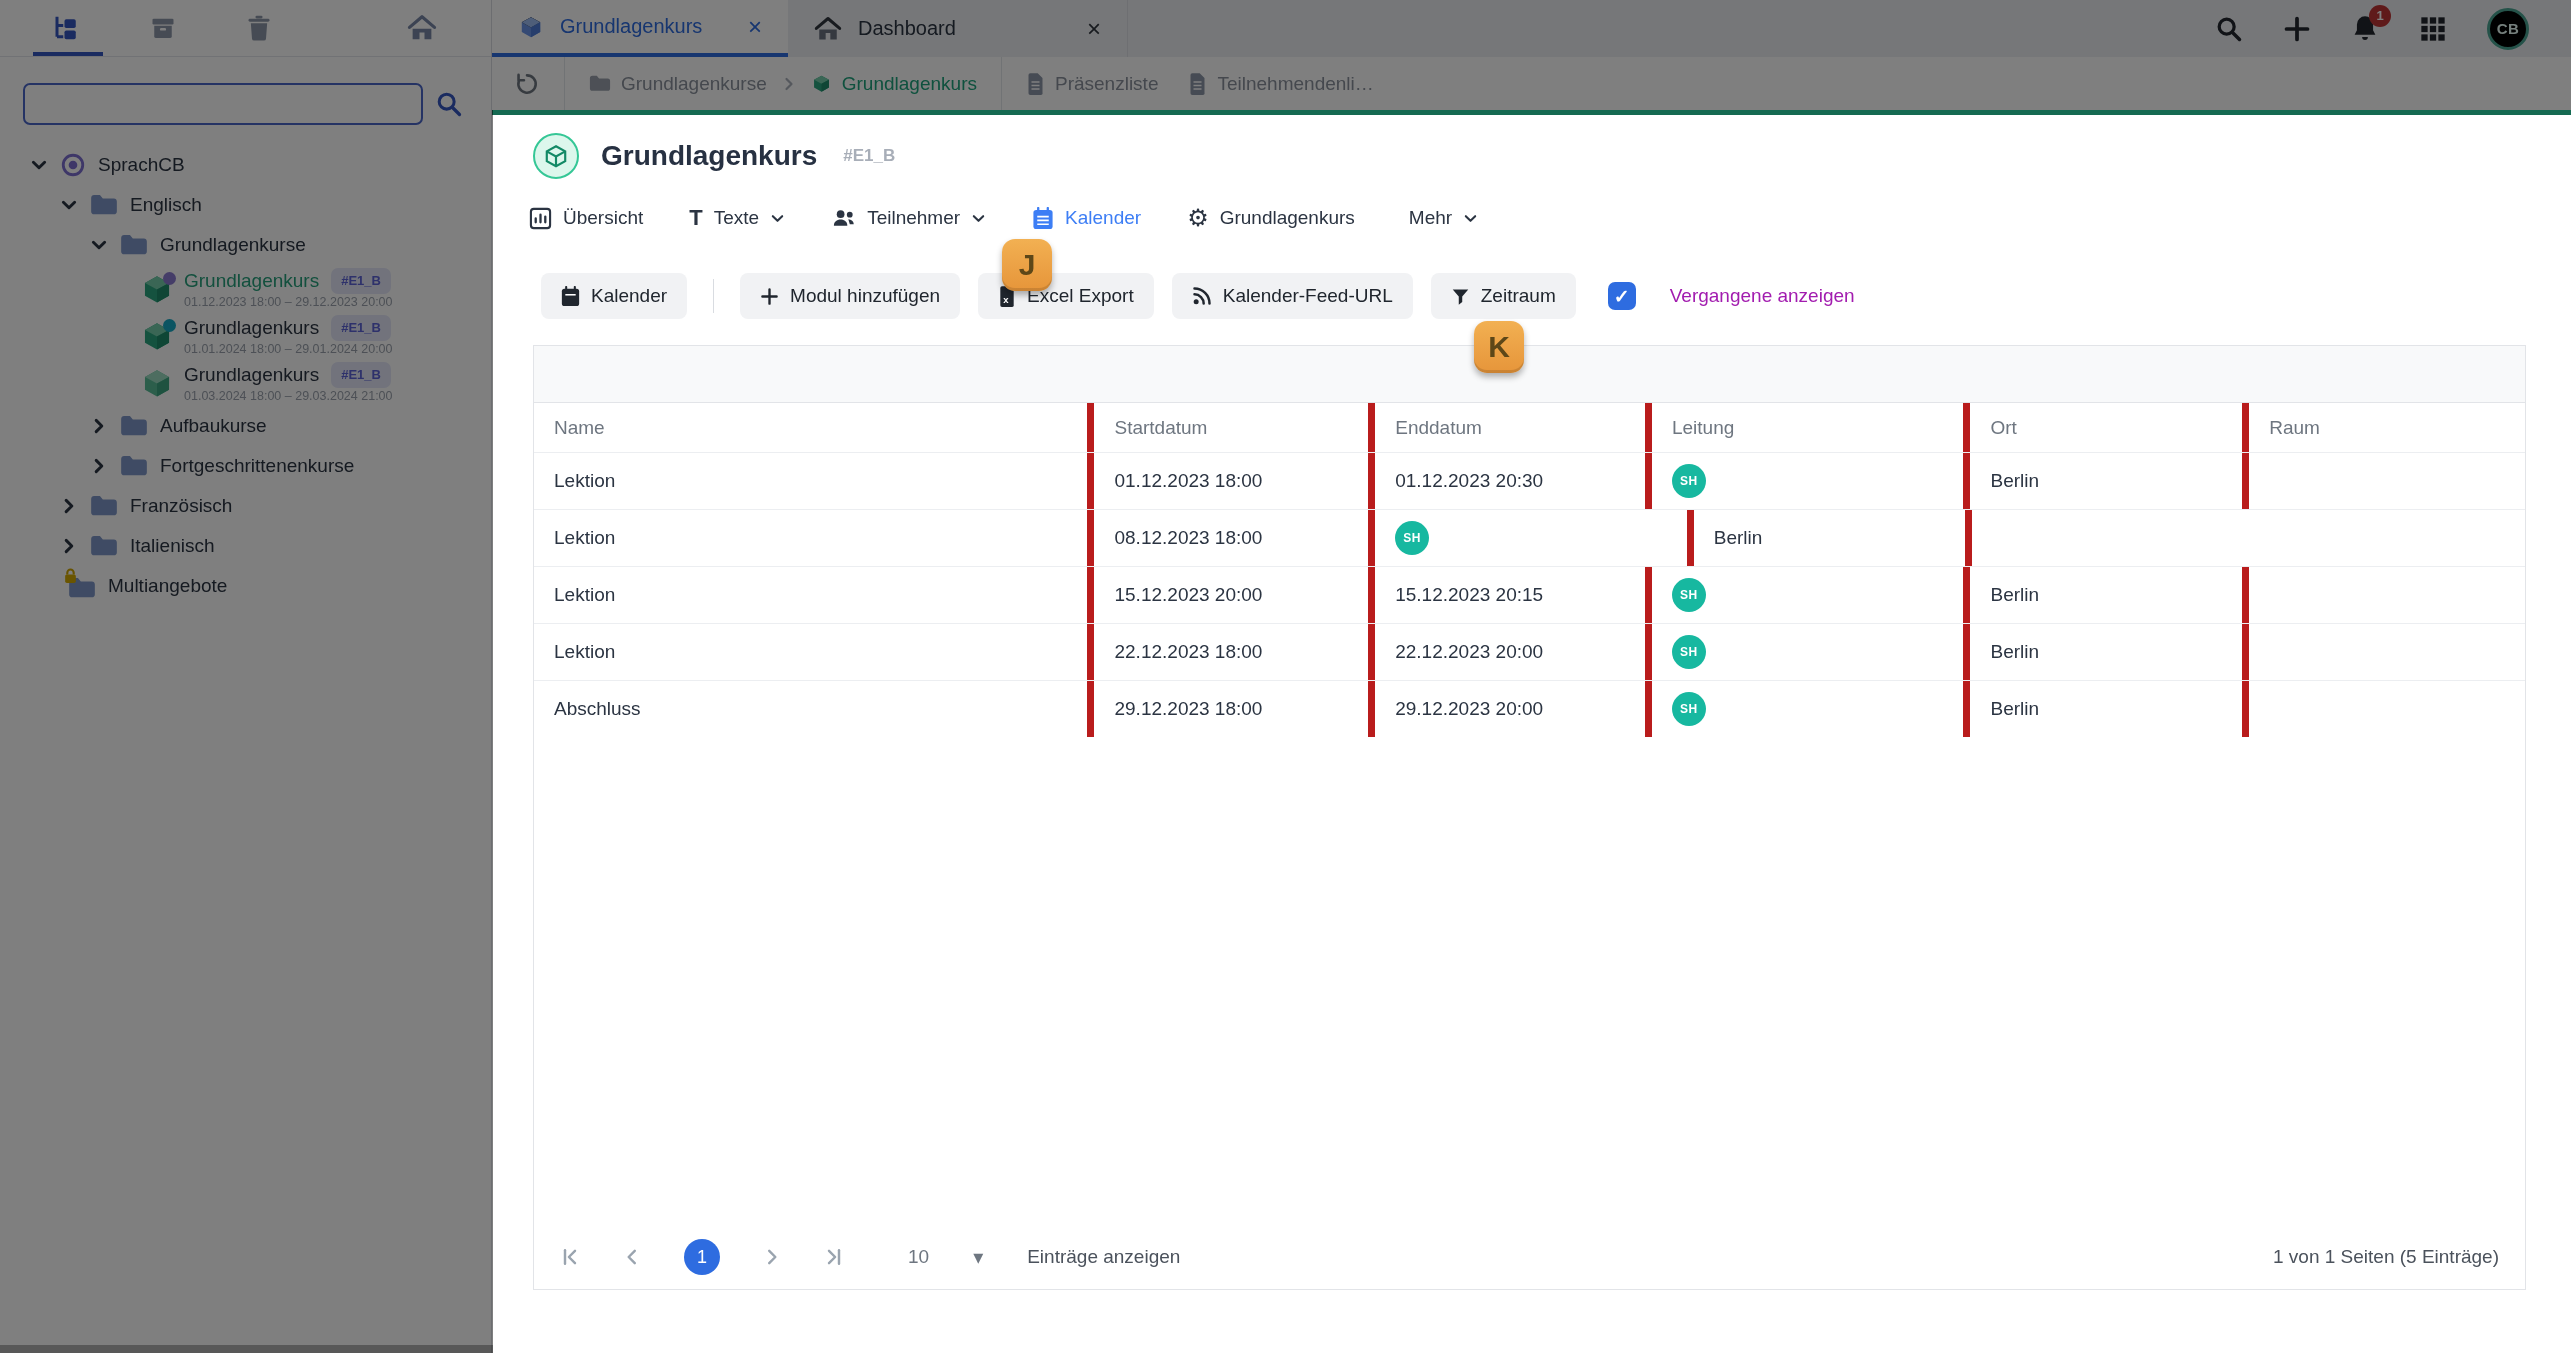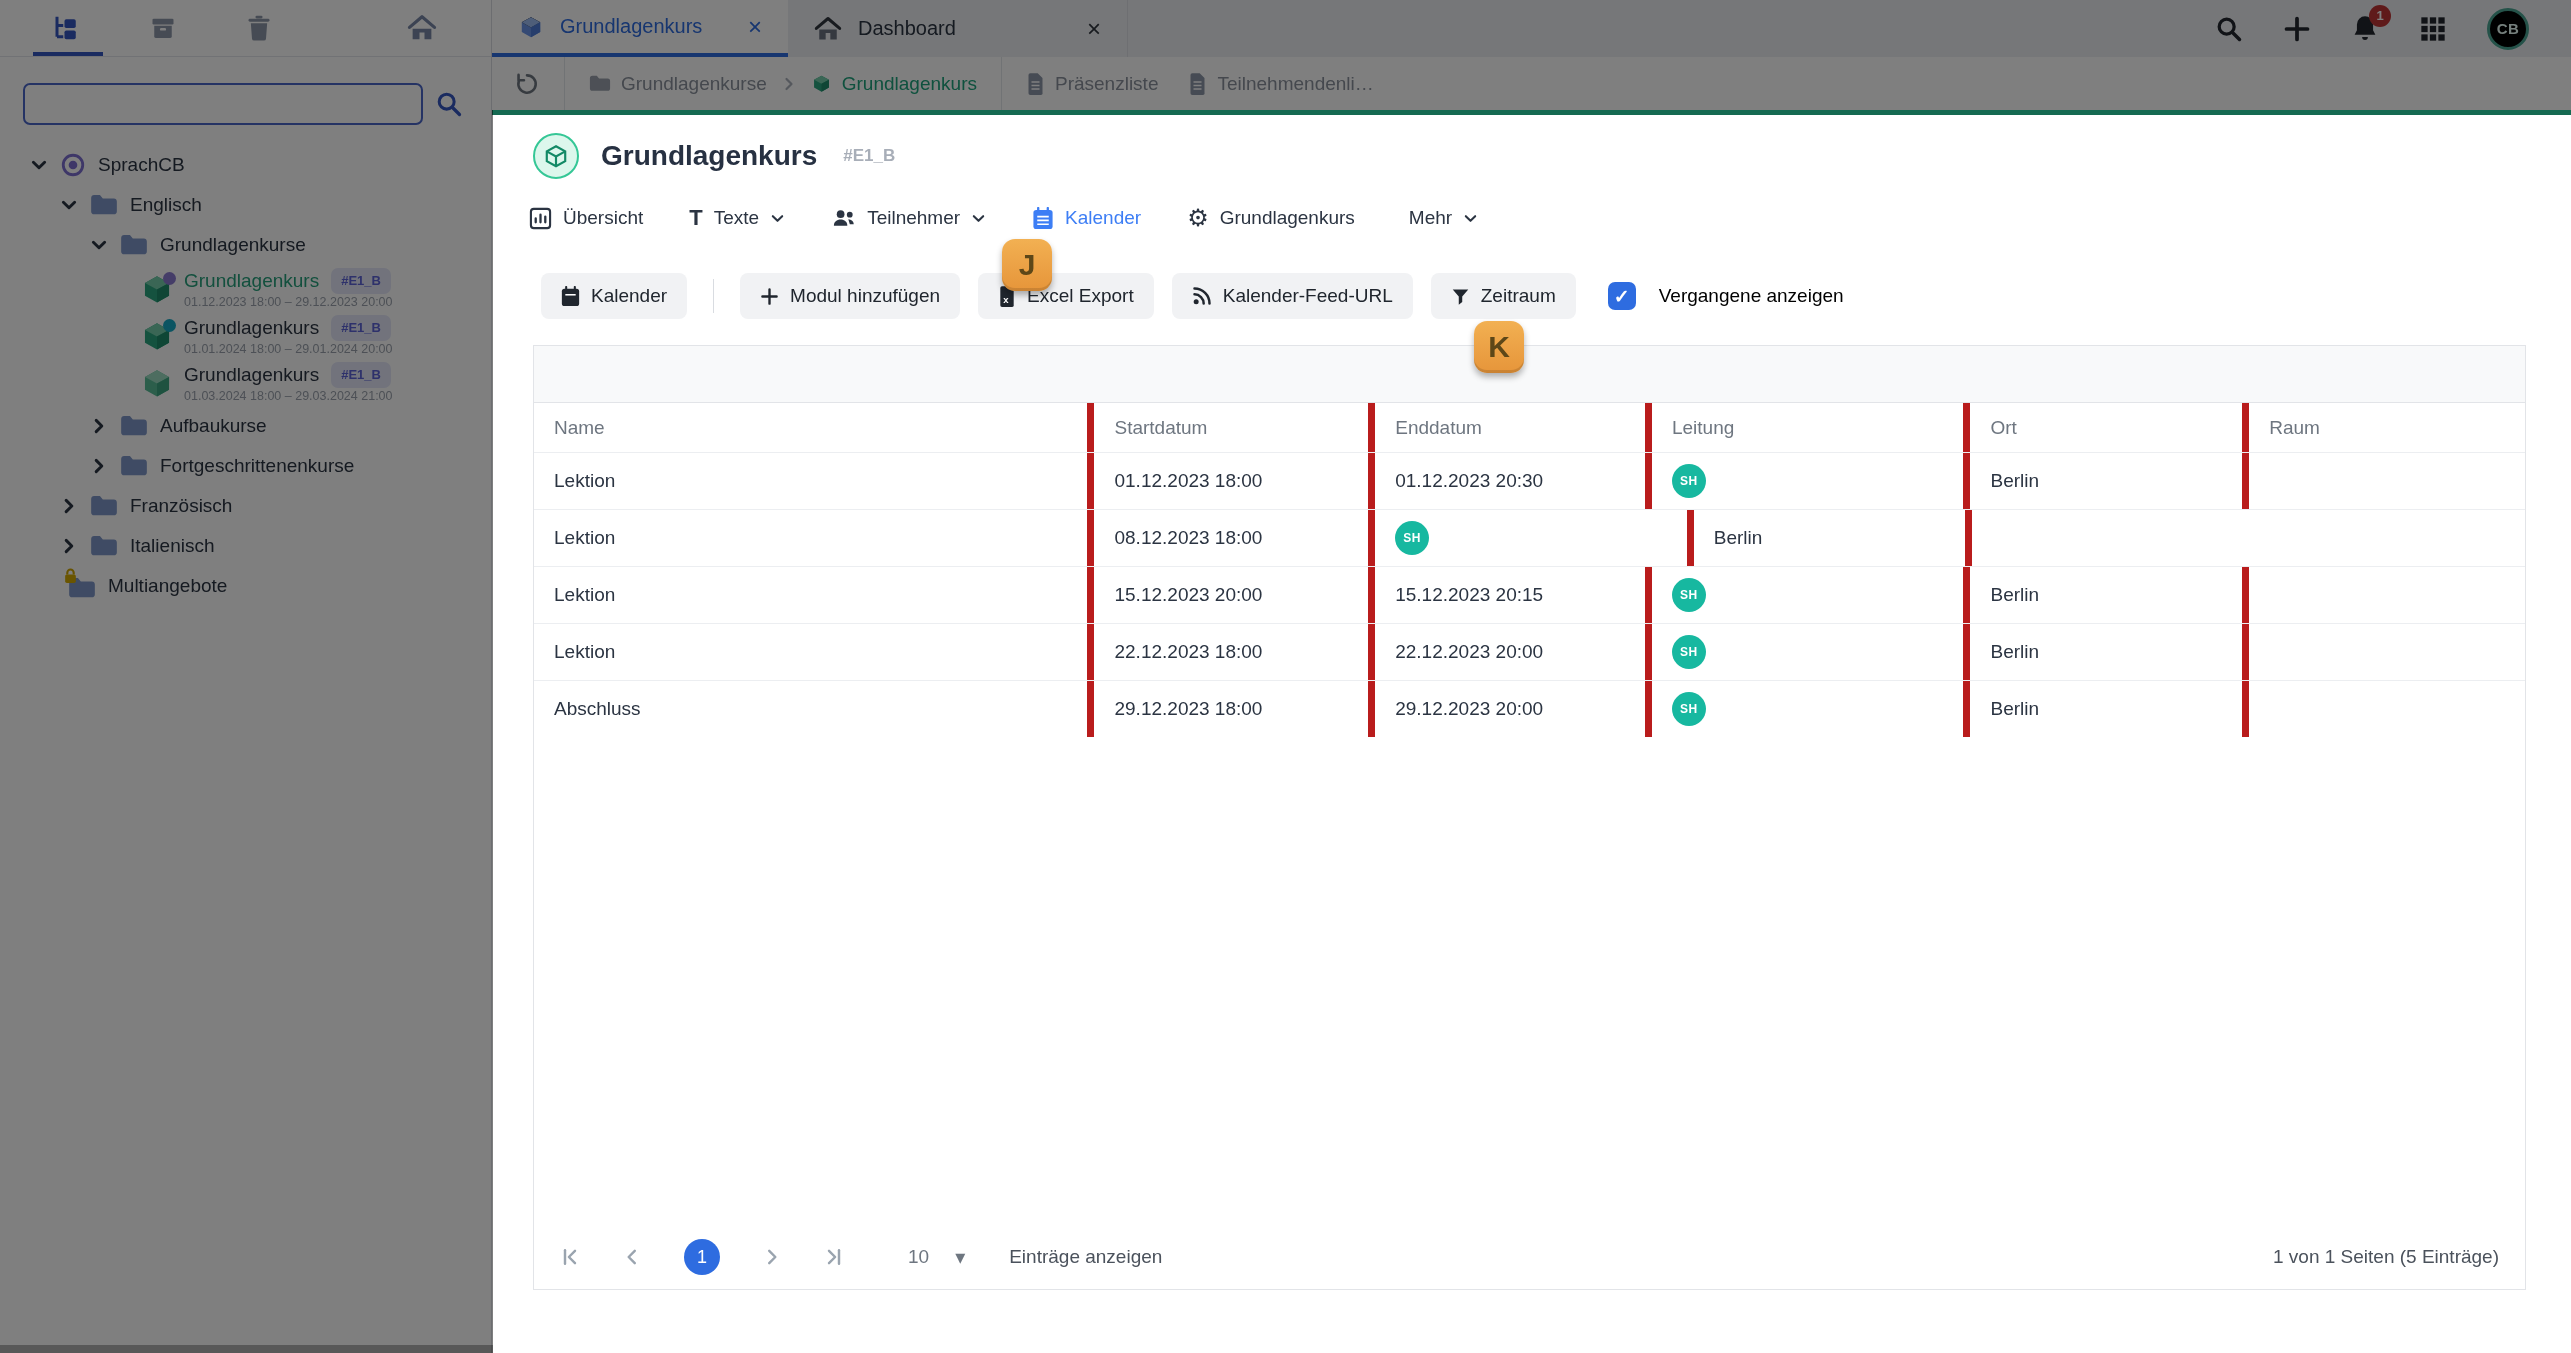--- a/index.html
+++ b/index.html
@@ -62,37 +62,37 @@
   .ptab.active{color:#3d7ef5;}
   .t-glyph{font-weight:bold;font-size:22px;}
   .t-glyph::after{content:"T";}
   .gear::after{content:"⚙";font-size:24px;line-height:1;}
 
   .toolbar{position:absolute;left:49px;top:158px;display:flex;align-items:center;height:46px;gap:18px;}
   .btn{display:flex;align-items:center;gap:11px;background:#f1f2f4;border-radius:8px;height:46px;padding:0 20px;font-size:19px;color:#20262e;cursor:pointer;white-space:nowrap;}
   .tb-vsep{width:1px;height:34px;background:#d9dce1;margin:0 8px;}
   .cb{width:28px;height:28px;background:#2e6ce0;border-radius:7px;color:#fff;display:flex;align-items:center;justify-content:center;margin-left:14px;cursor:pointer;}
   .cb::after{content:"✓";font-size:19px;font-weight:bold;}
-  .cb-label{font-size:19px;color:#000000;margin-left:5px;}
+  .cb-label{font-size:19px;color:#a21caf;margin-left:16px;}
 
   
   .tablebox{position:absolute;left:41px;top:230px;width:1993px;height:945px;border:1px solid #e2e4e8;display:flex;flex-direction:column;background:#fff;}
   .tb-topstrip{height:57px;background:#f8f9fa;border-bottom:1px solid #e2e4e8;flex:0 0 57px;}
   .tb-header{display:flex;height:49px;flex:0 0 49px;align-items:center;color:#6e7680;font-size:19px;}
   .tb-row{display:flex;height:57px;flex:0 0 57px;align-items:center;border-top:1px solid #eceef1;color:#2b3442;font-size:19px;}
   .col{height:100%;display:flex;align-items:center;padding-left:20px;}
   .col+.col{border-left:7px solid #b91c1c;}
   .c0{width:27.8%;}.c1{width:14.1%;}.c2{width:13.9%;}.c3{width:16%;}.c4{width:14%;}.c5{width:14.2%;}
   .avatar-sh{width:34px;height:34px;border-radius:50%;background:#17b8a0;color:#fff;font-size:12px;font-weight:bold;display:flex;align-items:center;justify-content:center;letter-spacing:.5px;}
   .tb-filler{flex:1;}
   .tb-pagination{height:64px;flex:0 0 64px;display:flex;align-items:center;padding:0 26px;color:#8a919c;font-size:19px;}
   .pgroup{display:flex;align-items:center;gap:42px;}
   .pico{display:flex;align-items:center;justify-content:center;cursor:pointer;}
   .pcircle{width:36px;height:36px;border-radius:50%;background:#2e6ce0;color:#fff;font-size:18px;display:flex;align-items:center;justify-content:center;cursor:pointer;}
-  .psize{display:flex;align-items:center;gap:26px;margin-left:64px;color:#6e7680;cursor:pointer;}
+  .psize{display:flex;align-items:center;gap:44px;margin-left:64px;color:#6e7680;cursor:pointer;}
   .caret::after{content:"▾";color:#6e7680;font-size:20px;}
   .pentries{margin-left:44px;color:#4b525c;}
   .psummary{margin-left:auto;color:#4b525c;}
 
   
   .dim{position:absolute;background:rgba(0,0,0,0.5);z-index:50;pointer-events:none;}
   .dim-left{left:0;top:0;width:493px;height:1353px;}
   .dim-top{left:493px;top:0;width:2078px;height:110px;}
   .sb-bottomstrip{position:absolute;left:0;top:1345px;width:493px;height:8px;background:rgba(0,0,0,0.30);z-index:51;pointer-events:none;}
   .marker{position:absolute;width:50px;height:52px;border-radius:13px;background:linear-gradient(#f2b052,#e6953a);color:#5d4718;font-size:30px;font-weight:bold;display:flex;align-items:center;justify-content:center;z-index:100;box-shadow:0 4px 6px rgba(0,0,0,.30), inset 0 -3px 0 rgba(0,0,0,.12);}

